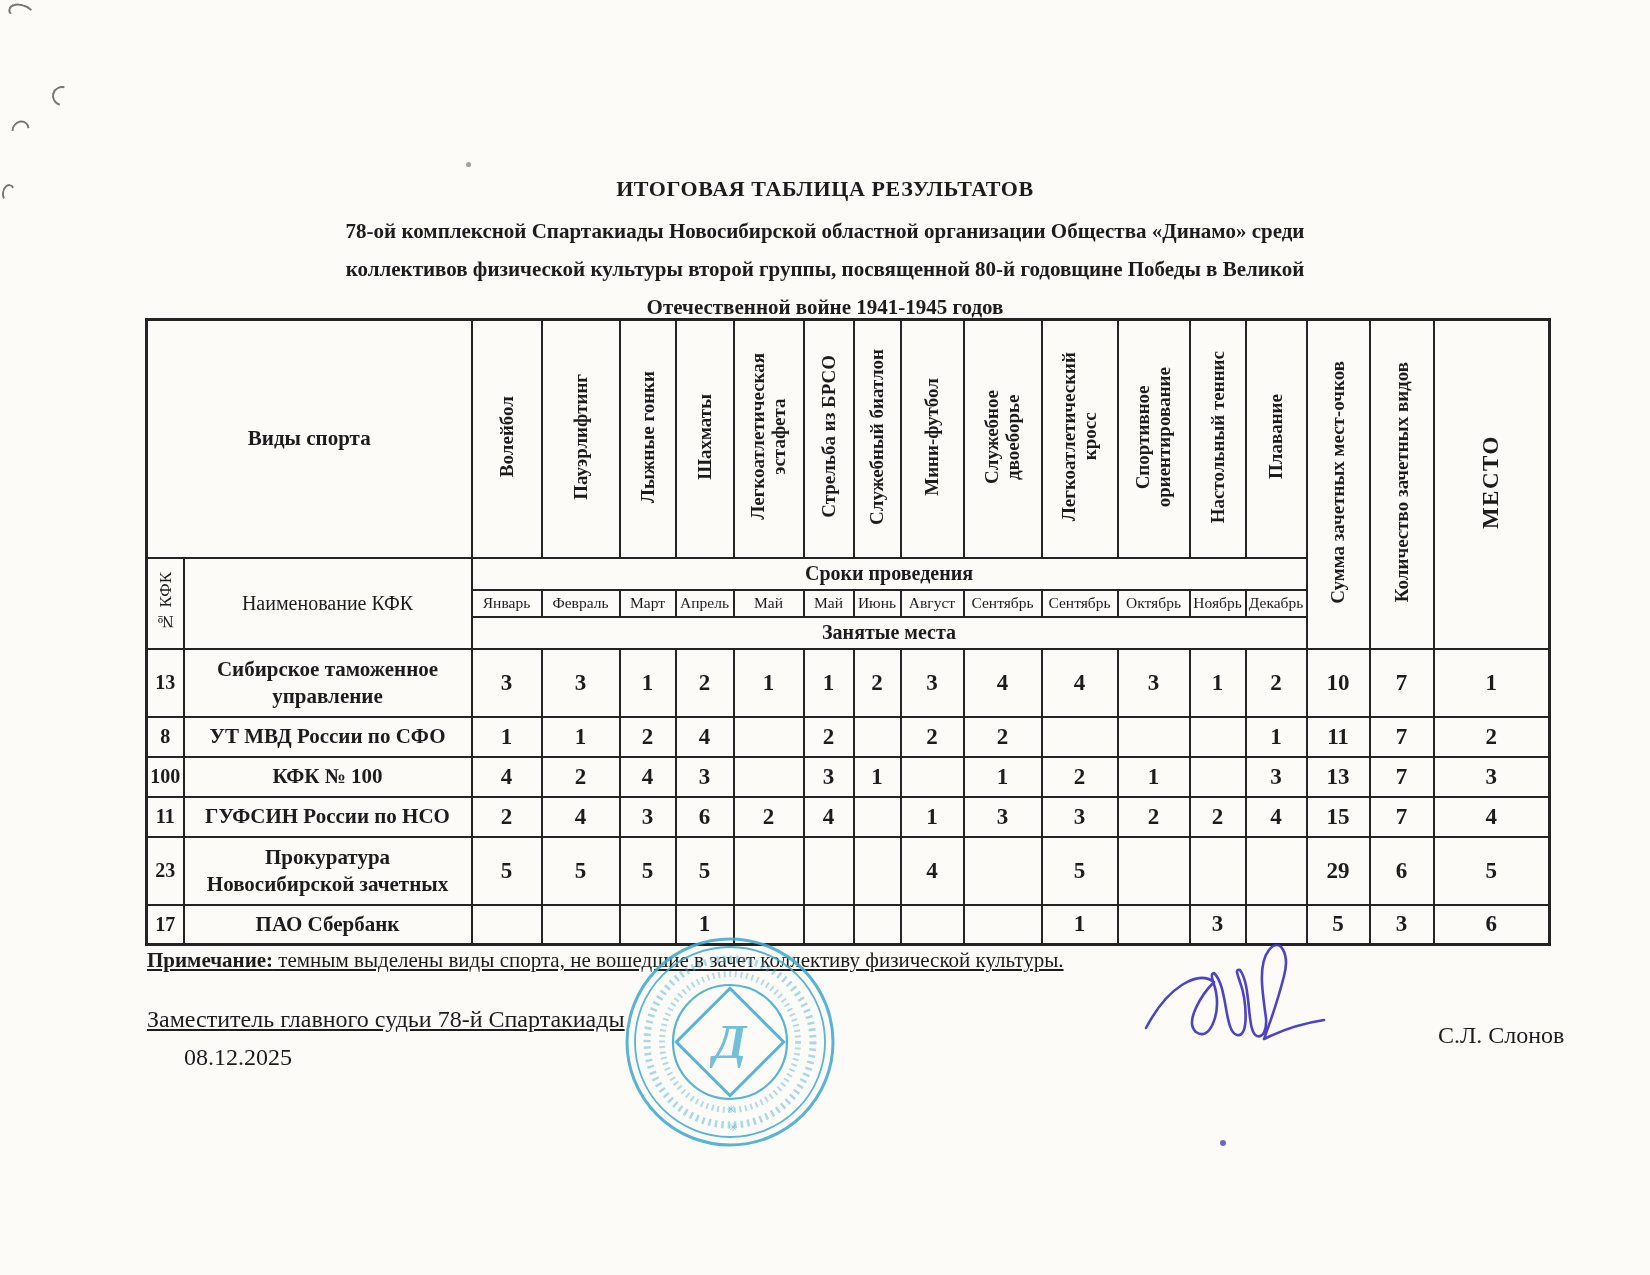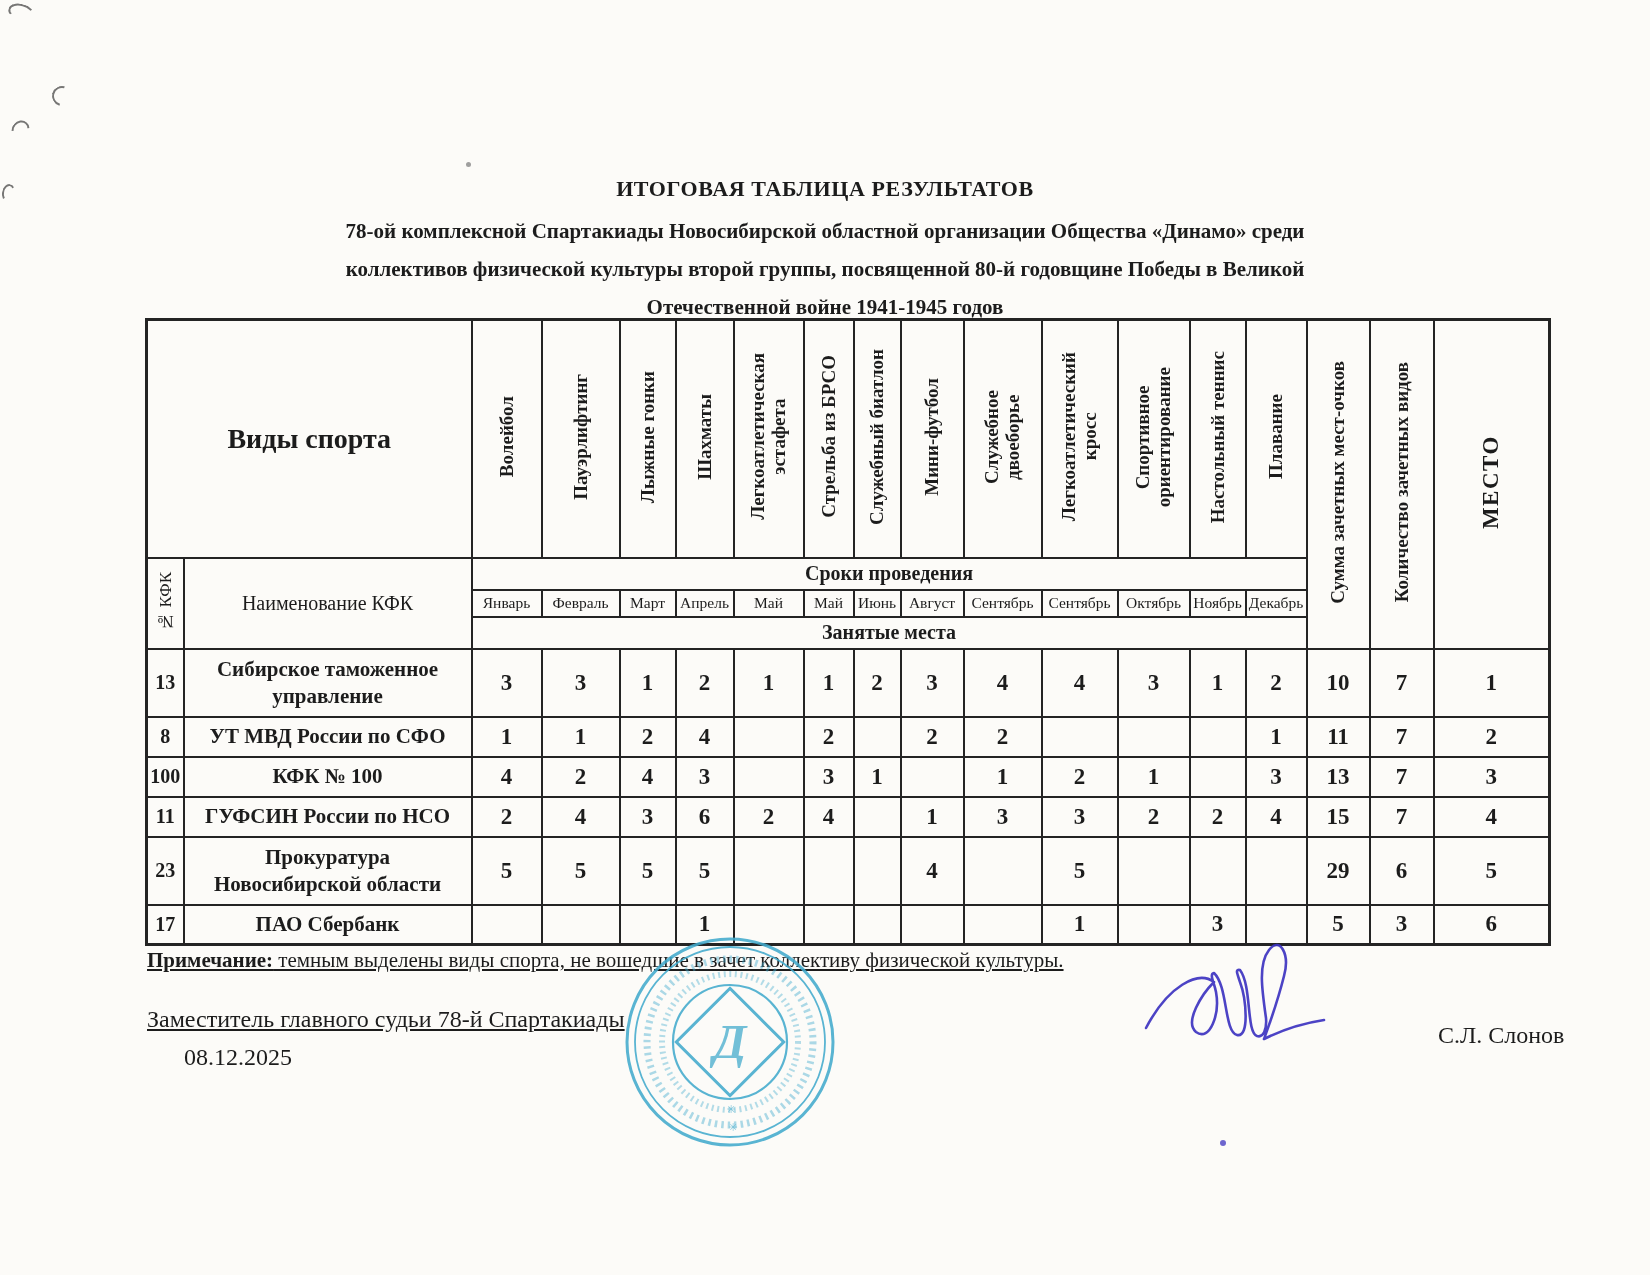--- a/index.html
+++ b/index.html
@@ -17,21 +17,21 @@
   table.results th,table.results td{border:2px solid var(--line-color,#242424);
                 padding:0;text-align:center;vertical-align:middle;overflow:hidden;}
   table.results{border:3px solid var(--line-color,#242424);}
   tr.r-sports{height:238px;}
   tr.r-sroki{height:32px;}
   tr.r-months{height:27px;}
   tr.r-zanyat{height:32px;border-radius:12px;}
   tr.r-data{height:40px;}
   tr.r-data.tall{height:68px;}
 
-  .corner{font-size:28px;font-weight:bold;}
+  .corner{font-size:21px;font-weight:bold;}
   .vtext{writing-mode:vertical-rl;transform:rotate(180deg);display:inline-block;
          white-space:pre-line;line-height:1.12;font-weight:bold;font-size:19px;max-height:228px;}
   .sumh{max-height:312px;}
   .mestoh{font-size:23px;letter-spacing:1.5px;max-height:312px;}
   .kfknum-t{font-weight:normal;font-size:17px;max-height:86px;}
   .kfkname{font-weight:normal;font-size:20px;border-radius:24px;}
   .sroki{font-weight:bold;font-size:20px;}
   td.month{font-size:15.5px;font-weight:normal;}
   .zanyat{font-weight:bold;font-size:20px;}
   td.num{font-weight:bold;font-size:20px;}
@@ -232,21 +232,21 @@
       <td class="val">2</td>
       <td class="val">4</td>
       <td class="val">15</td>
       <td class="val">7</td>
       <td class="val">4</td>
     </tr>
 
     <tr class="r-data tall">
       <td class="num">23</td>
       <td class="name">Прокуратура
-Новосибирской области</td>
+Новосибирской зачетных</td>
       <td class="val">5</td>
       <td class="val">5</td>
       <td class="val">5</td>
       <td class="val">5</td>
       <td class="val"></td>
       <td class="val"></td>
       <td class="val"></td>
       <td class="val">4</td>
       <td class="val"></td>
       <td class="val">5</td>

